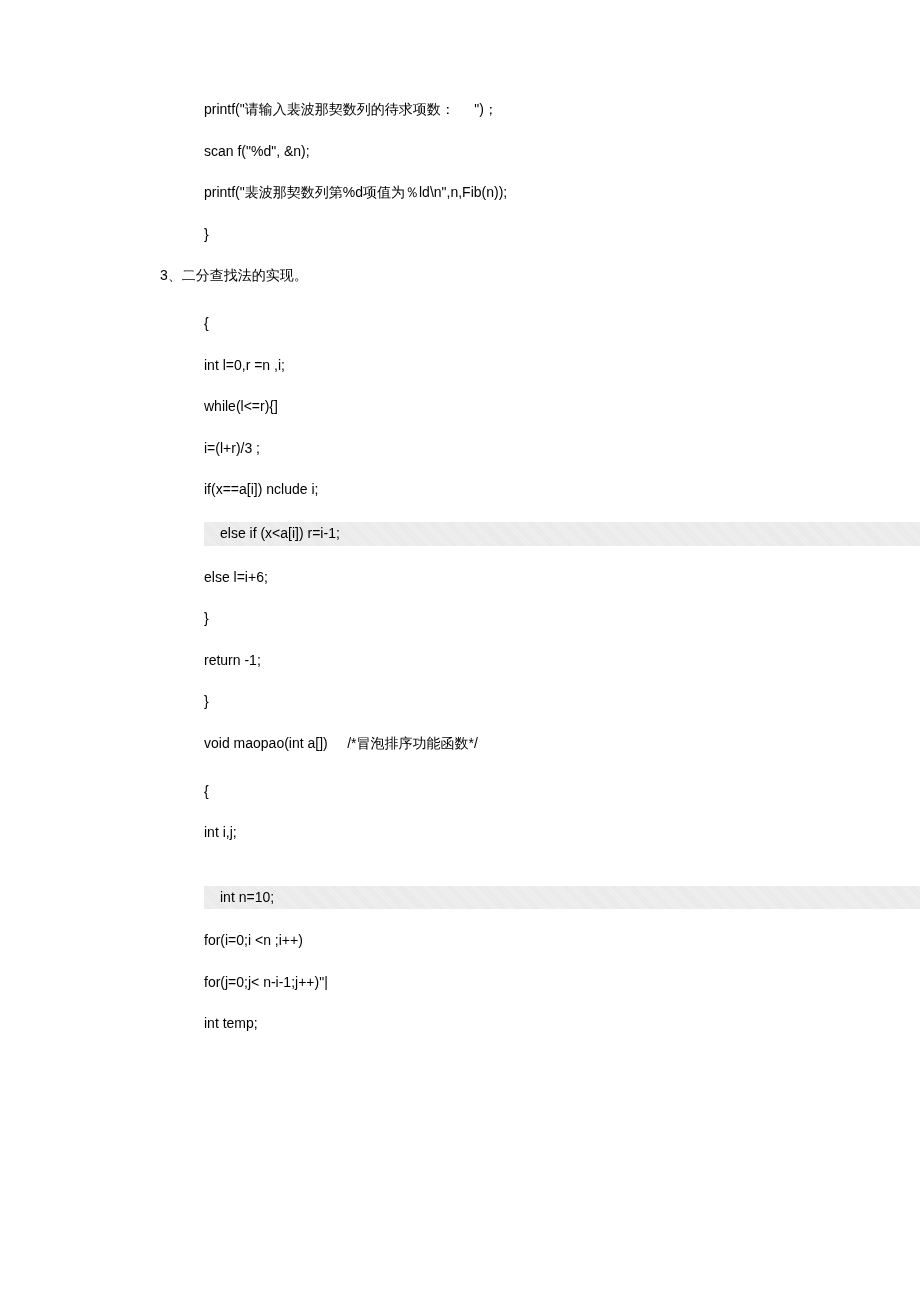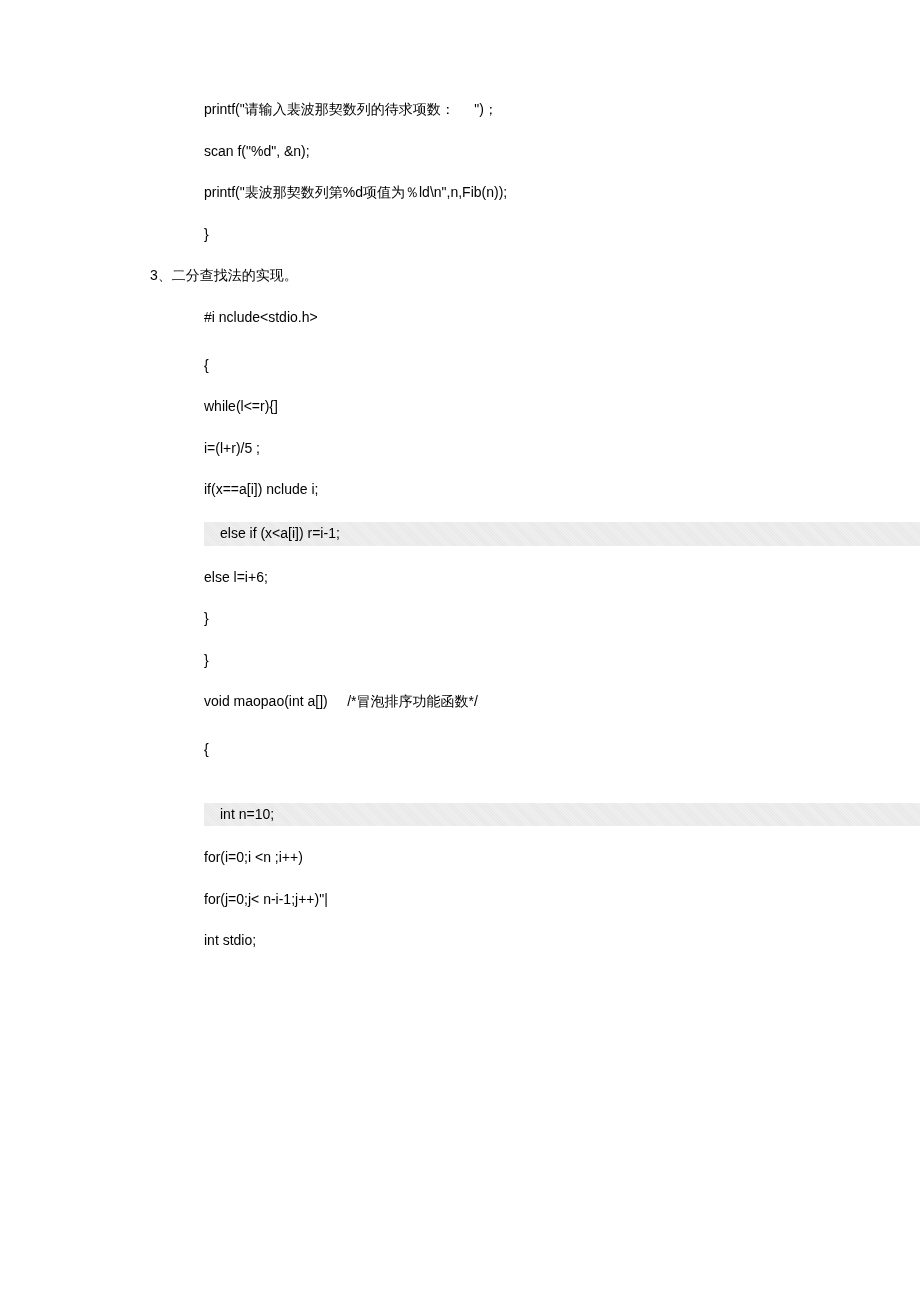--- a/index.html
+++ b/index.html
@@ -9,21 +9,21 @@
     font-family: "SimSun", "宋体", "Microsoft YaHei", Arial, sans-serif;
     font-size: 14px;
     color: #000000;
     width: 920px;
     line-height: 1.4;
   }
   .page {
     padding: 100px 150px 80px 150px;
   }
   .indent0 {
-    margin-left: 0px;
+    margin-left: 10px;
     margin-bottom: 22px;
   }
   .indent1 {
     margin-left: 54px;
     margin-bottom: 22px;
   }
   .line {
     white-space: pre;
   }
   .hl {
@@ -48,37 +48,39 @@
 
 <div class="page">
 
   <div class="indent1 line">printf("请输入裴波那契数列的待求项数：     ")；</div>
   <div class="indent1 line">scan f("%d", &amp;n);</div>
   <div class="indent1 line">printf("裴波那契数列第%d项值为％ld\n",n,Fib(n));</div>
   <div class="indent1 line">}</div>
 
   <div class="indent0 line">3、二分查找法的实现。</div>
 
-  <div class="indent1 line">#i nclude&lt;stdio.h&gt;</div>
   <div class="indent1 line gap-top">{</div>
+  <div class="indent1 line">int l=0,r =n ,i;</div>
   <div class="indent1 line">while(l&lt;=r){]</div>
-  <div class="indent1 line">i=(l+r)/5 ;</div>
+  <div class="indent1 line">i=(l+r)/3 ;</div>
   <div class="indent1 line">if(x==a[i]) nclude i;</div>
 
   <div class="indent1" style="margin-bottom:22px;">
     <span class="hl line">else if (x&lt;a[i]) r=i-1;</span>
   </div>
 
   <div class="indent1 line">else l=i+6;</div>
   <div class="indent1 line">}</div>
+  <div class="indent1 line">return -1;</div>
   <div class="indent1 line">}</div>
   <div class="indent1 line">void maopao(int a[])     /*冒泡排序功能函数*/</div>
   <div class="indent1 line gap-top">{</div>
+  <div class="indent1 line">int i,j;</div>
 
   <div class="indent1" style="margin-bottom:22px;margin-top:43px;">
     <span class="hl line">int n=10;</span>
   </div>
 
   <div class="indent1 line">for(i=0;i &lt;n ;i++)</div>
   <div class="indent1 line">for(j=0;j&lt; n-i-1;j++)"|</div>
-  <div class="indent1 line">int stdio;</div>
+  <div class="indent1 line">int temp;</div>
 
 </div>
 
 </body></html>

